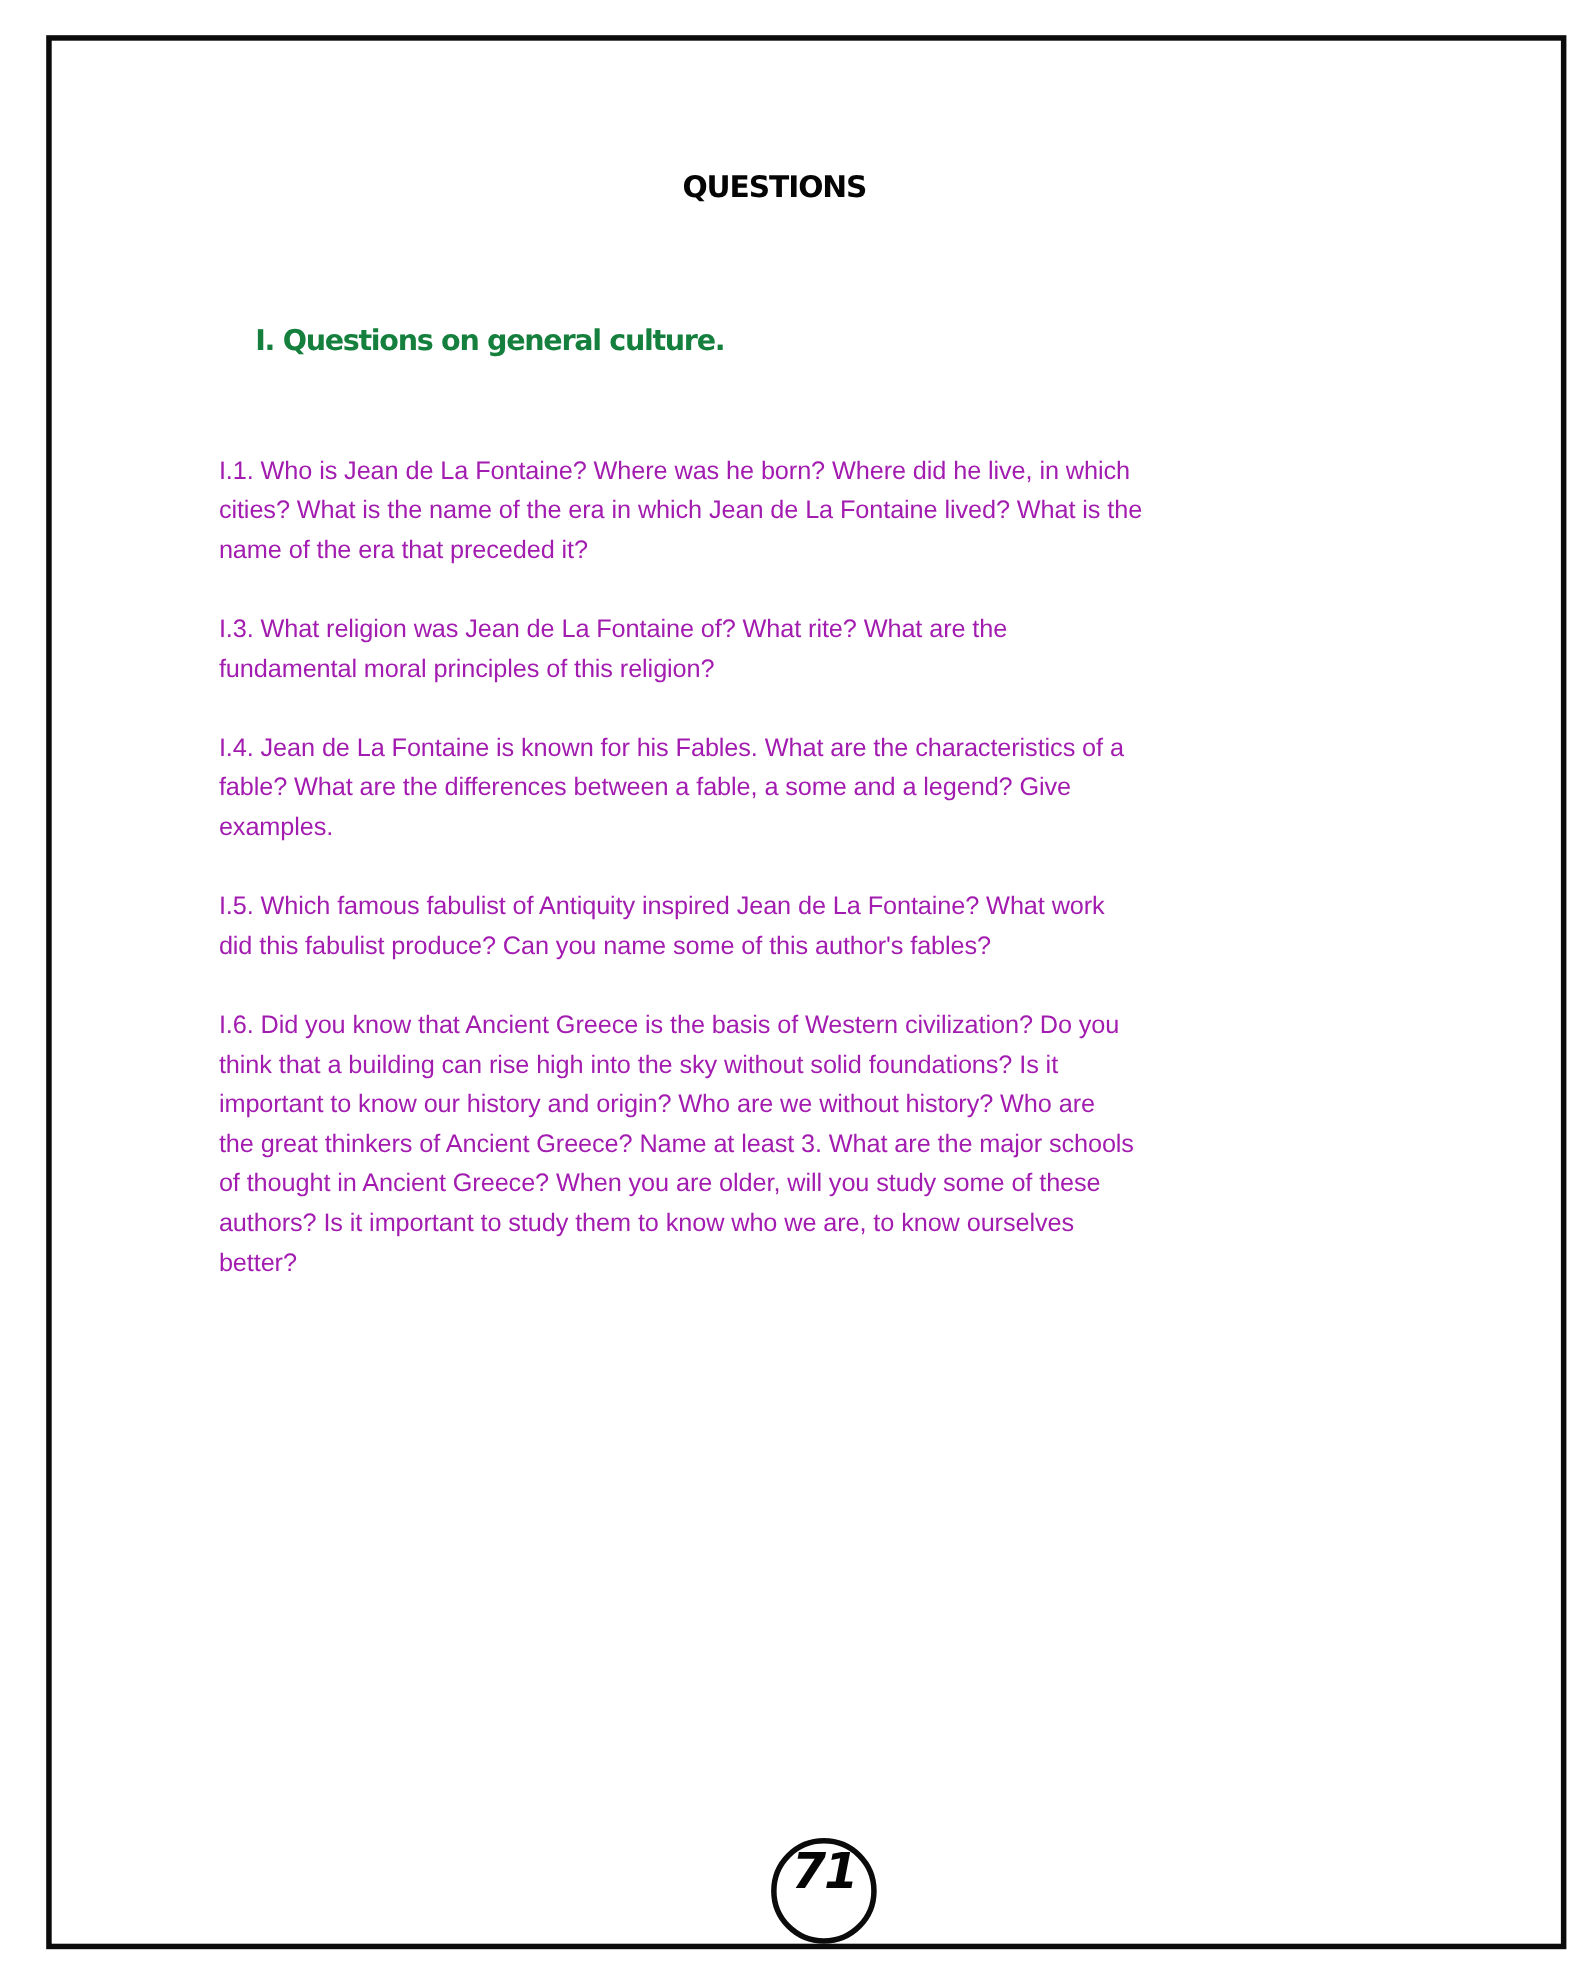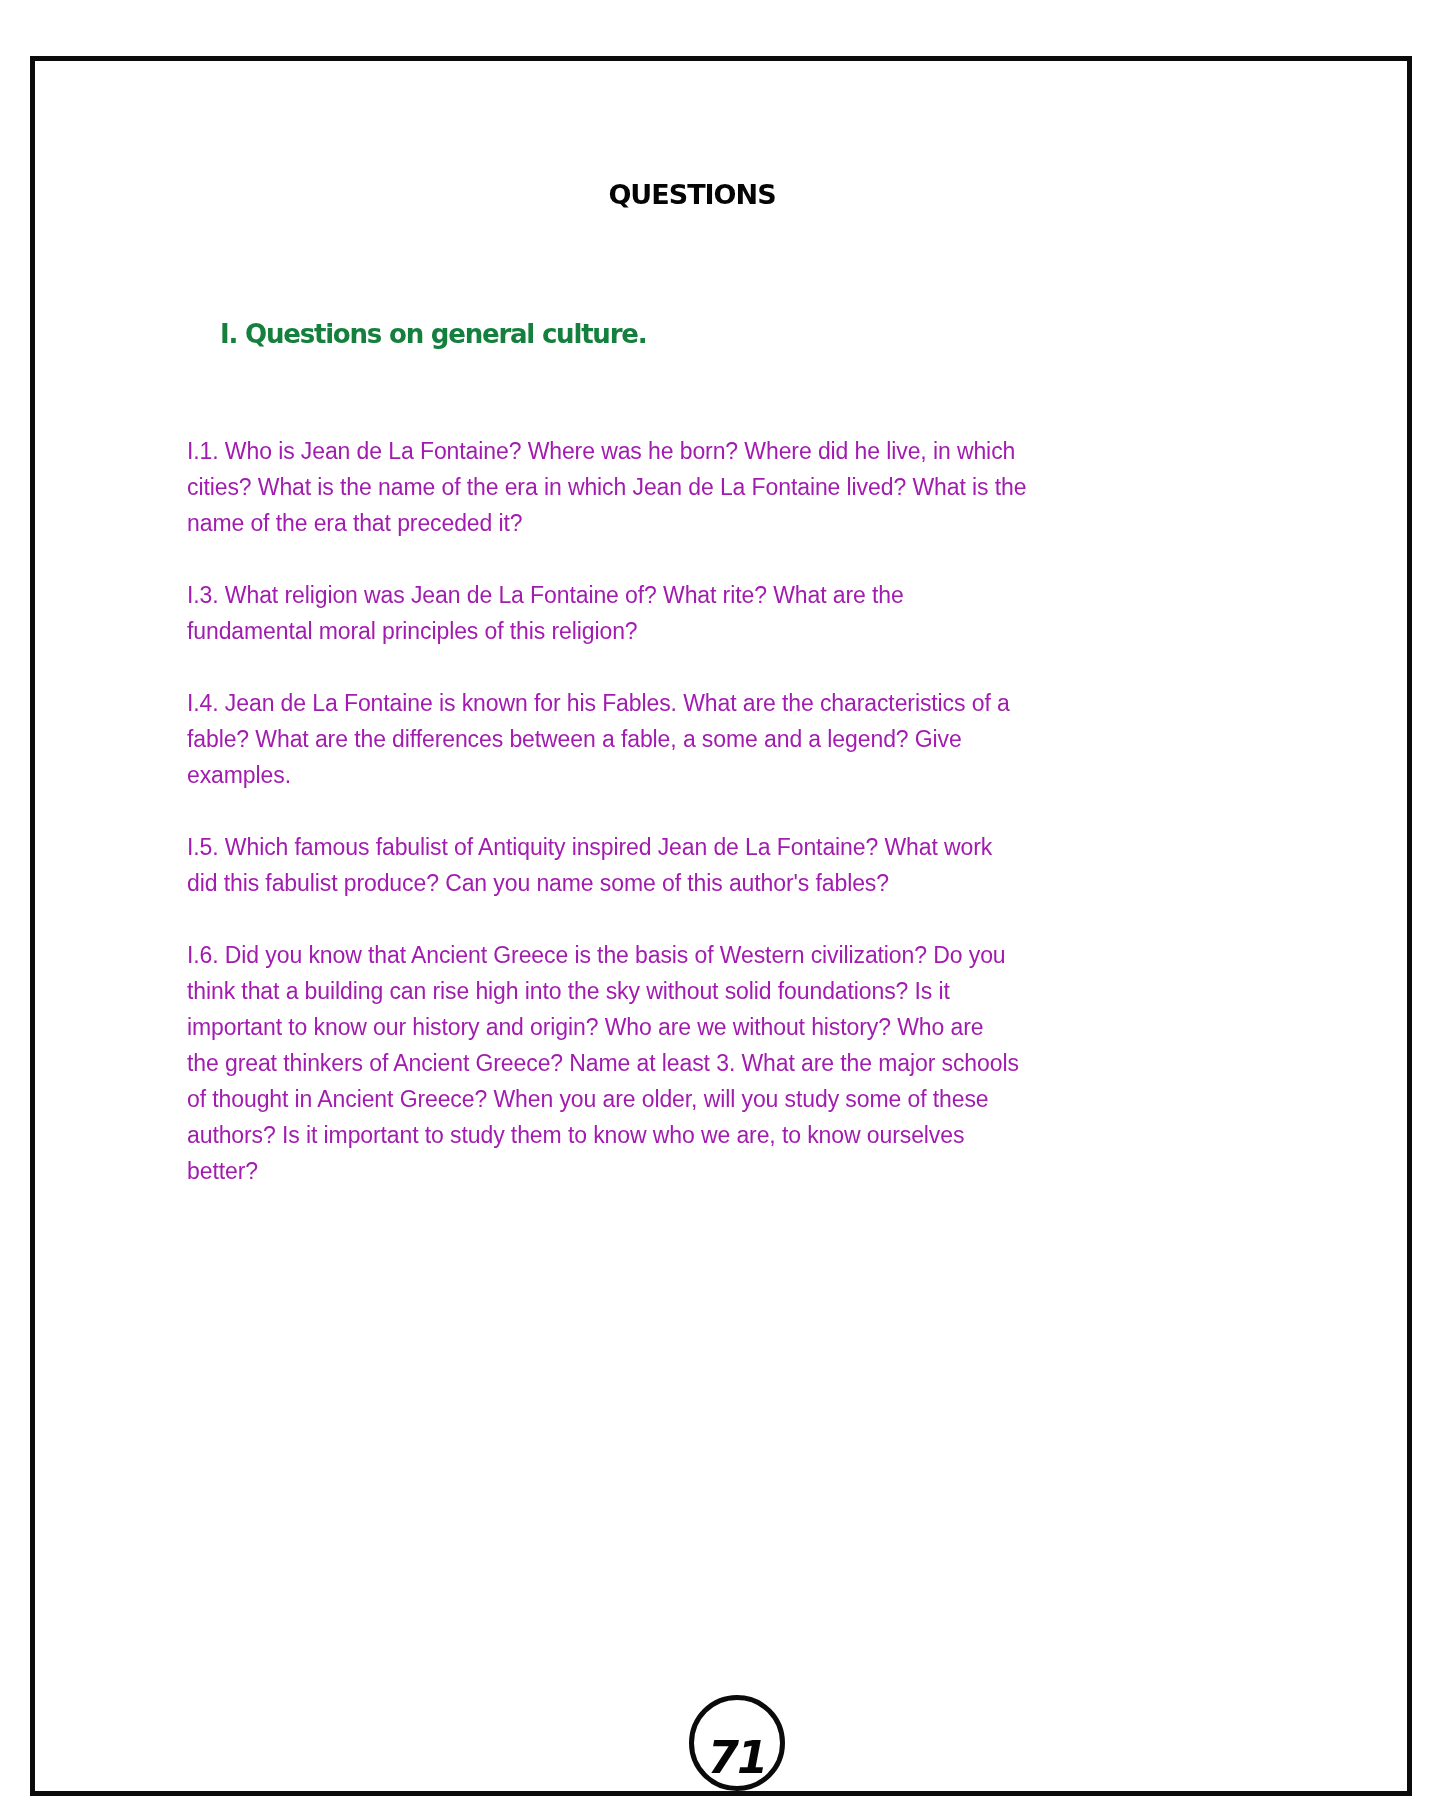--- a/index.html
+++ b/index.html
@@ -10,28 +10,27 @@
   body {
     width: 1445px;
     height: 1806px;
     position: relative;
     overflow: hidden;
     font-family: "Liberation Sans", sans-serif;
     color: #000000;
   }
   .page-frame {
     position: absolute;
-    left: 30px;
+    left: 42px;
     top: 32px;
     width: 1382px;
     height: 1740px;
     border: 5px solid #0b0b0b;
     box-sizing: border-box;
     background: #ffffff;
-    margin-top: 24px;
   }
   .doc-title {
     position: absolute;
     top: 118px;
     left: 0;
     width: 100%;
     transform: translateX(-29px);
     text-align: center;
     margin: 0;
     font-family: "DejaVu Sans", sans-serif;
@@ -70,21 +69,21 @@
     position: absolute;
     left: 654px;
     top: 1634px;
     width: 96px;
     height: 96px;
     box-sizing: border-box;
     border: 5px solid #0b0b0b;
     border-radius: 50%;
     background: #ffffff;
     display: flex;
-    align-items: flex-end;
+    align-items: flex-start;
     justify-content: center;
     z-index: 2;
   }
   .page-number {
     font-family: "DejaVu Sans", sans-serif;
     font-weight: 900;
     font-style: italic;
     font-size: 45px;
     letter-spacing: -2px;
     color: #050505;

